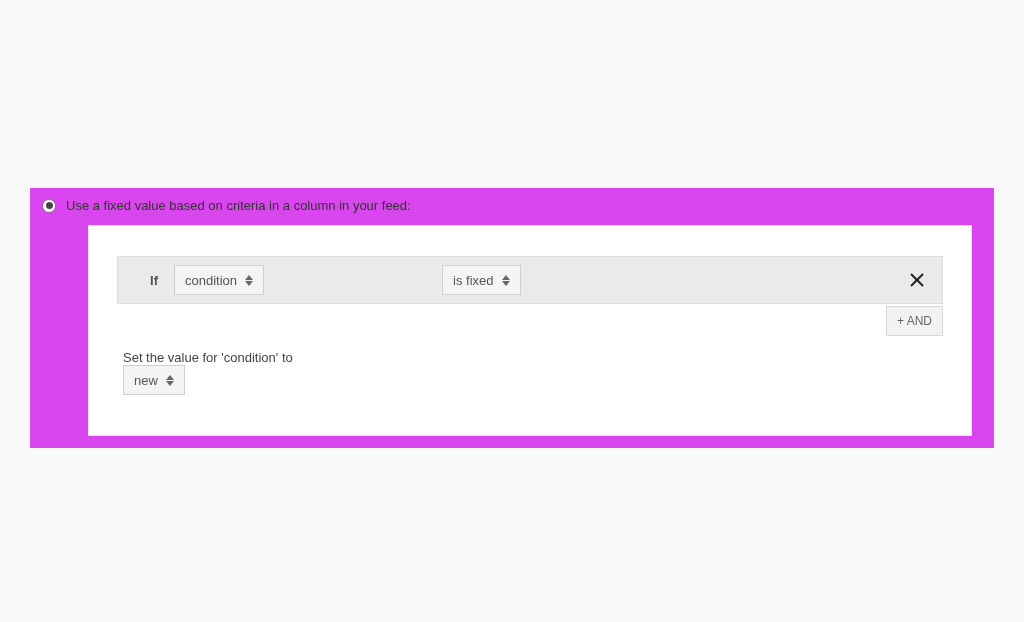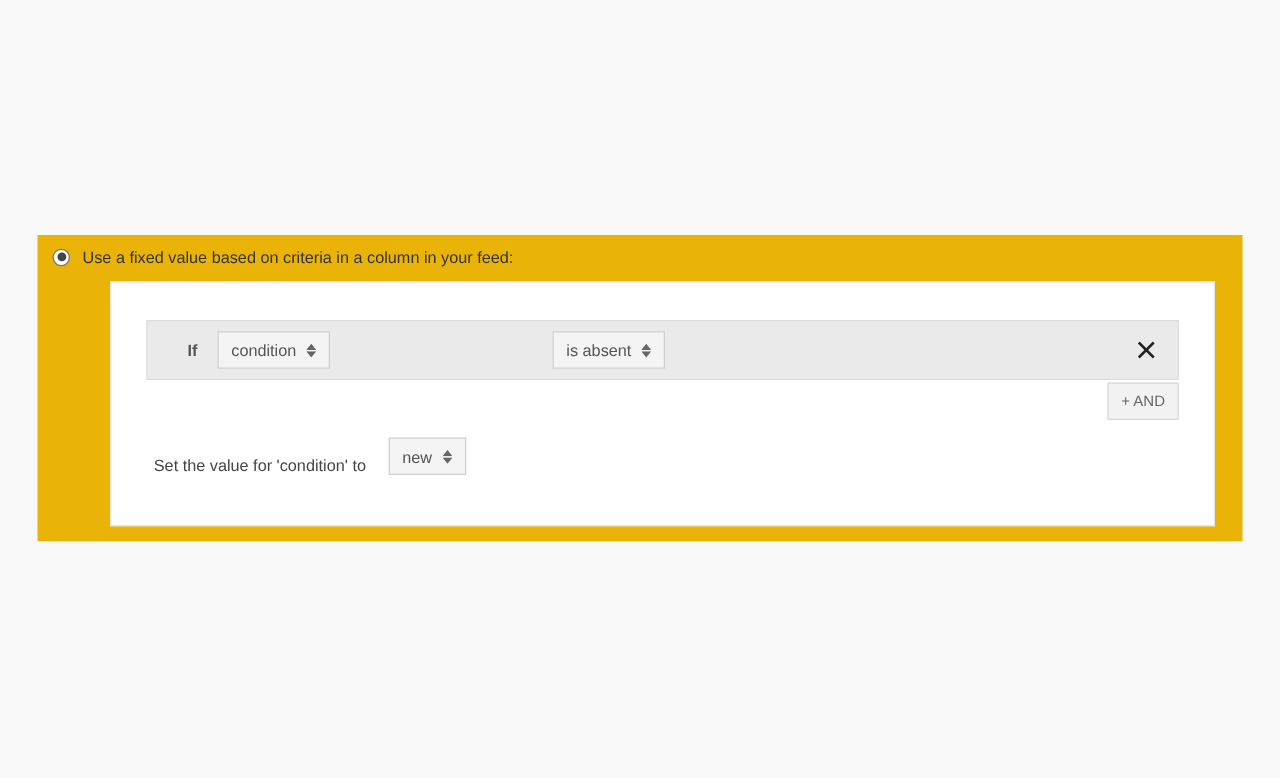--- a/index.html
+++ b/index.html
@@ -12,21 +12,21 @@
     color: #444;
   }
   .canvas {
     position: relative;
     width: 1024px; height: 622px;
   }
   .panel {
     position: absolute;
     left: 30px; top: 188px;
     width: 964px;
-    background: #eab308;
+    background: #d946ef;
     padding: 10px 0 12px 0;
   }
   .option-row {
     display: flex;
     align-items: center;
     padding: 0 0 12px 12px;
   }
   .radio {
     width: 14px; height: 14px;
     border-radius: 50%;
@@ -107,24 +107,24 @@
     height: 30px;
     padding: 0 10px;
     border: 1px solid #d7d7d7;
     background: #f2f2f2;
     color: #666;
     font-size: 12px;
     cursor: pointer;
   }
   .set-row {
     display: flex;
-    align-items: flex-end;
+    align-items: flex-start;
     margin-top: 46px;
     padding-left: 6px;
-    gap: 18px;
+    flex-direction: column;
   }
   .set-label { color: #444; }
 </style>
 </head>
 <body>
 
 <div class="canvas">
   <div class="panel">
 
     <div class="option-row">
@@ -145,21 +145,21 @@
             <svg viewBox="0 0 8 5" width="8" height="5">
                 <polygon points="0,5 4,0 8,5" fill="#666"></polygon>
               </svg>
             <svg viewBox="0 0 8 5" width="8" height="5" style="margin-top:1px">
                 <polygon points="0,0 4,5 8,0" fill="#666"></polygon>
               </svg>
           </span>
         </span>
 
         <span class="picker col-op">
-          <span>is absent</span>
+          <span>is fixed</span>
           <span class="sort-icon">
             <svg viewBox="0 0 8 5" width="8" height="5">
                 <polygon points="0,5 4,0 8,5" fill="#666"></polygon>
               </svg>
             <svg viewBox="0 0 8 5" width="8" height="5" style="margin-top:1px">
                 <polygon points="0,0 4,5 8,0" fill="#666"></polygon>
               </svg>
           </span>
         </span>
 

